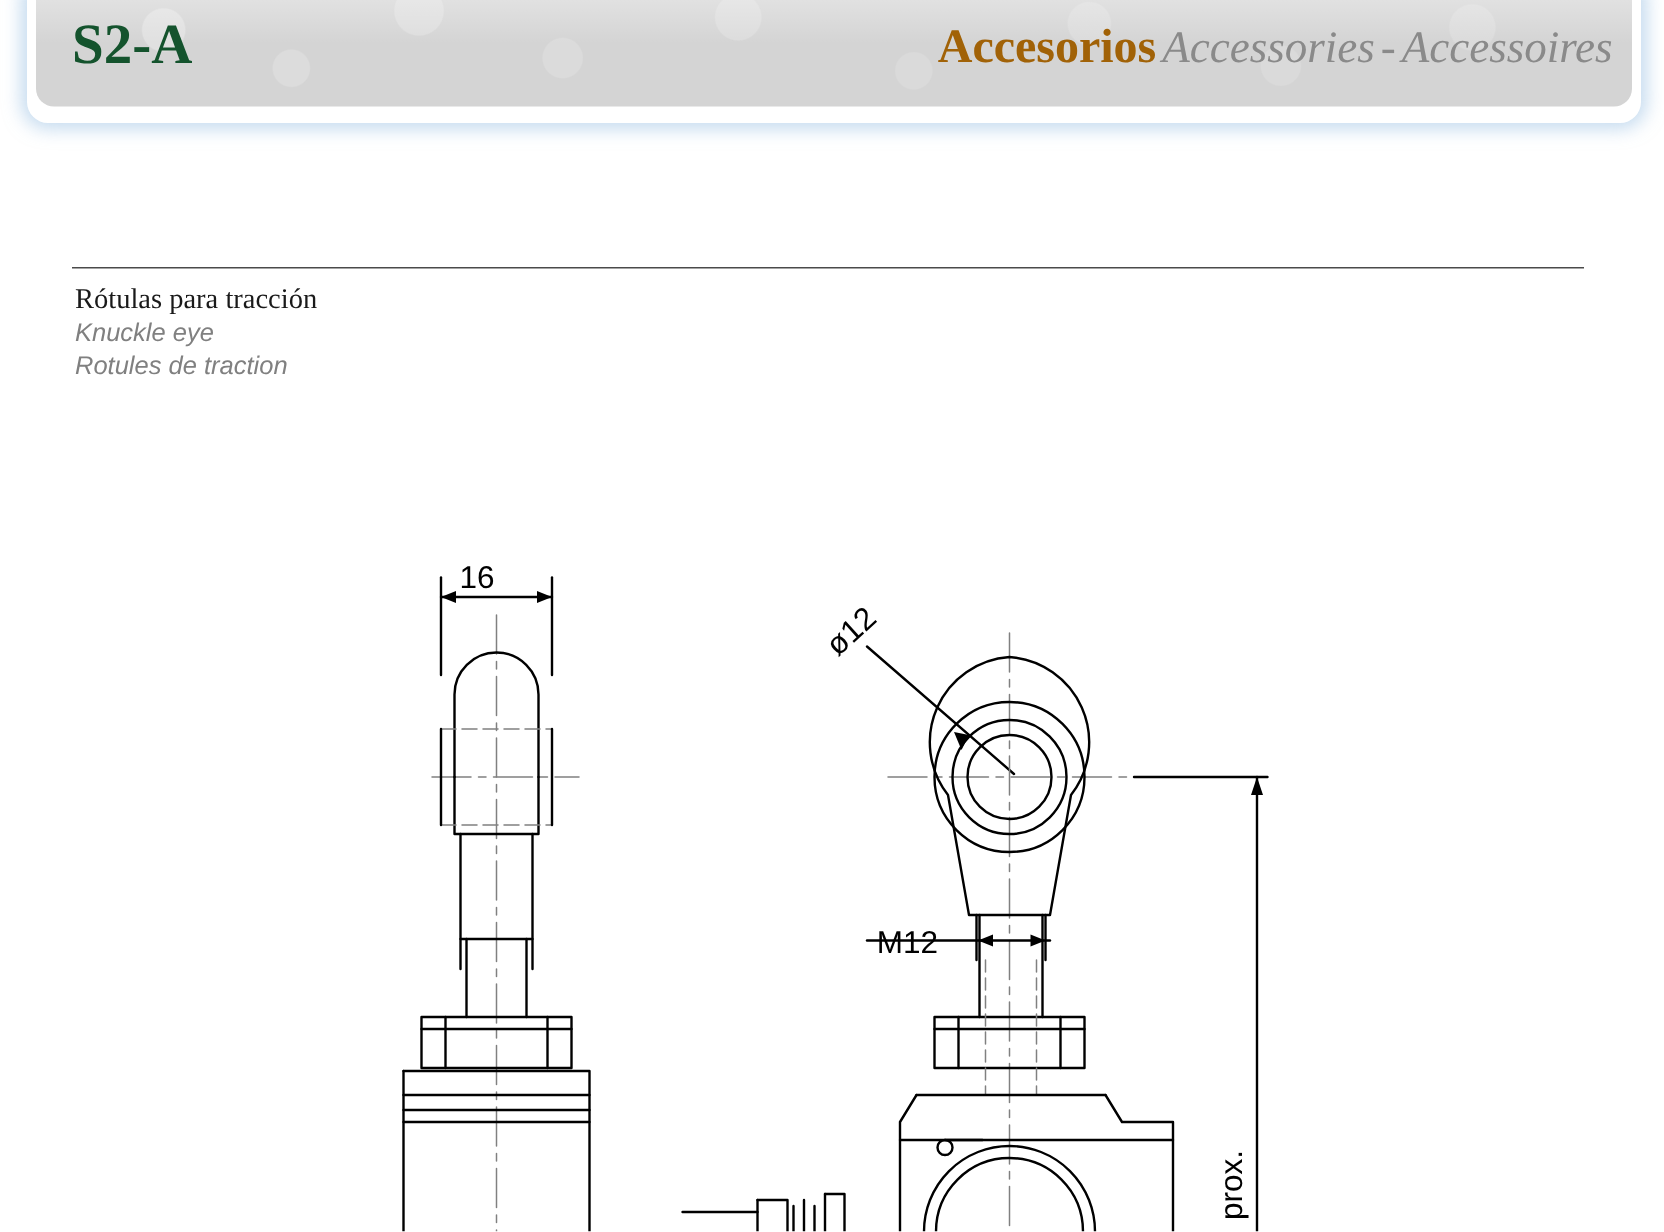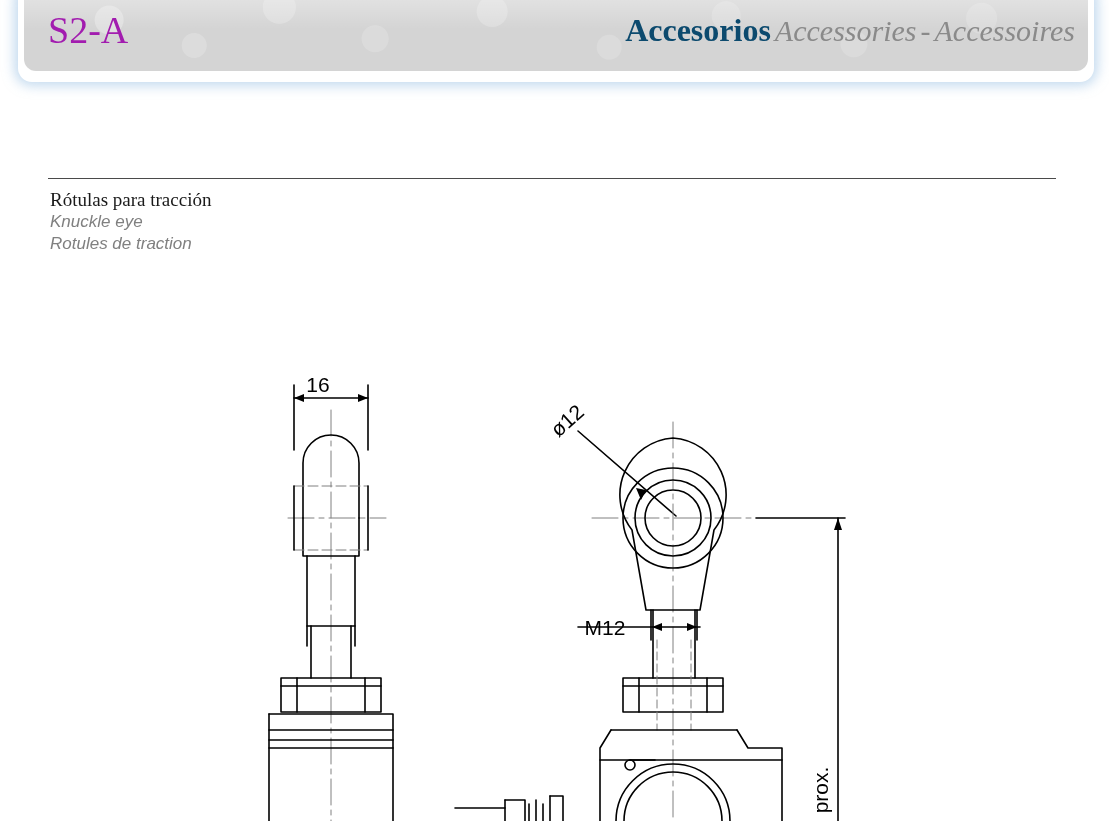--- a/index.html
+++ b/index.html
@@ -63,36 +63,36 @@
   .header-bar .sheen {
     position: absolute;
     left: 0; top: 0; width: 100%; height: 50%;
     background: linear-gradient(180deg, rgba(255,255,255,0.45), rgba(255,255,255,0));
   }
   .header-code {
     position: absolute;
     left: 48px;
     top: 22px;
     font-family: "Liberation Serif", serif;
-    font-weight: normal;
+    font-weight: bold;
     font-size: 38px;
-    color: #a21caf;
+    color: #14532d;
     letter-spacing: 0px;
   }
   .header-titles {
     position: absolute;
     right: 34px;
     top: 26px;
     white-space: nowrap;
   }
   .header-titles .es {
     font-family: "Liberation Serif", serif;
     font-weight: bold;
     font-size: 32px;
-    color: #0c4a6e;
+    color: #a16207;
   }
   .header-titles .other {
     font-family: "Liberation Serif", serif;
     font-style: italic;
     font-size: 30px;
     color: #8a8a8a;
     margin-left: 4px;
   }
 
   

